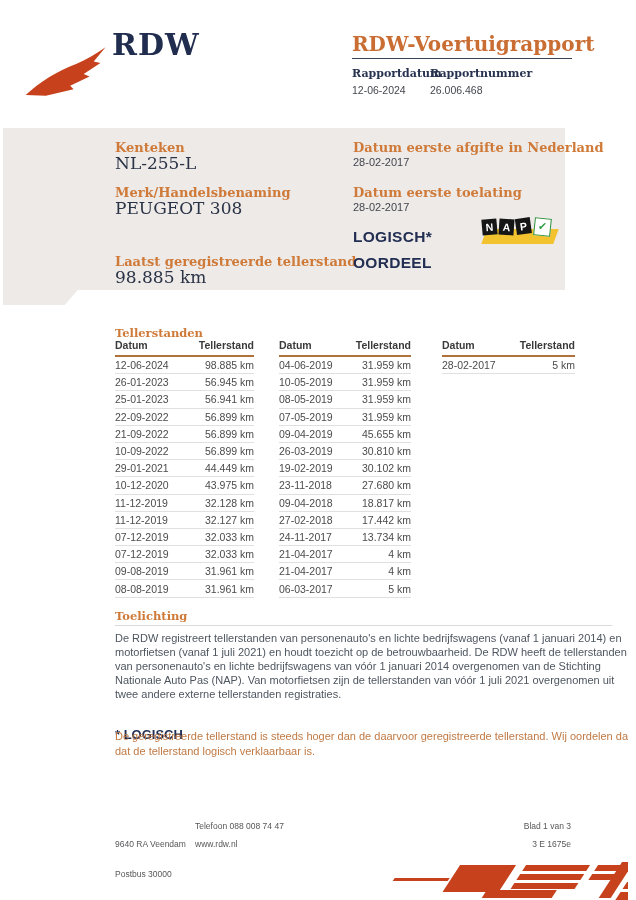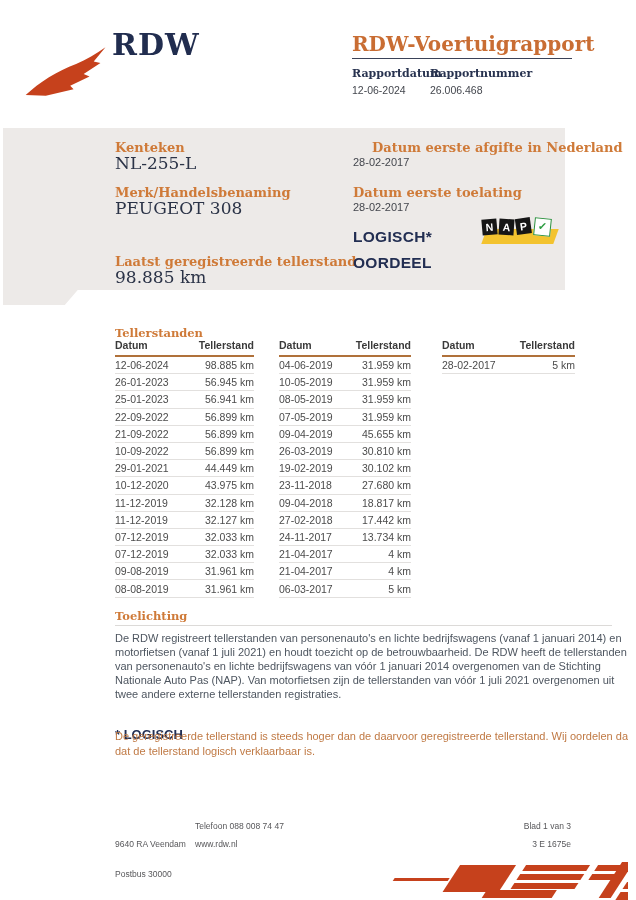--- a/index.html
+++ b/index.html
@@ -73,21 +73,21 @@
   <div class="abs rd-label col1">Rapportdatum</div>
   <div class="abs rd-label col2">Rapportnummer</div>
   <div class="abs rd-value col1">12-06-2024</div>
   <div class="abs rd-value col2">26.006.468</div>
 
   <div class="abs panel"></div>
   <div class="abs p-label" style="left:115px;top:140px;">Kenteken</div>
   <div class="abs p-big" style="left:115px;top:153px;">NL-255-L</div>
   <div class="abs p-label" style="left:115px;top:185px;text-align:center;">Merk/Handelsbenaming</div>
   <div class="abs p-big" style="left:115px;top:198px;">PEUGEOT 308</div>
-  <div class="abs p-label" style="left:372px;top:140px;text-align:right;">Datum eerste afgifte in Nederland</div>
+  <div class="abs p-label" style="left:353px;top:140px;text-align:right;">Datum eerste afgifte in Nederland</div>
   <div class="abs p-val" style="left:353px;top:156px;">28-02-2017</div>
   <div class="abs p-label" style="left:353px;top:185px;">Datum eerste toelating</div>
   <div class="abs p-val" style="left:353px;top:201px;">28-02-2017</div>
   <div class="abs p-label" style="left:115px;top:254px;">Laatst geregistreerde tellerstand</div>
   <div class="abs p-big" style="left:115px;top:267px;">98.885 km</div>
   <div class="abs oordeel">LOGISCH*
 OORDEEL</div>
 
   <div class="abs nap">
     <div class="nap-yellow"></div>

